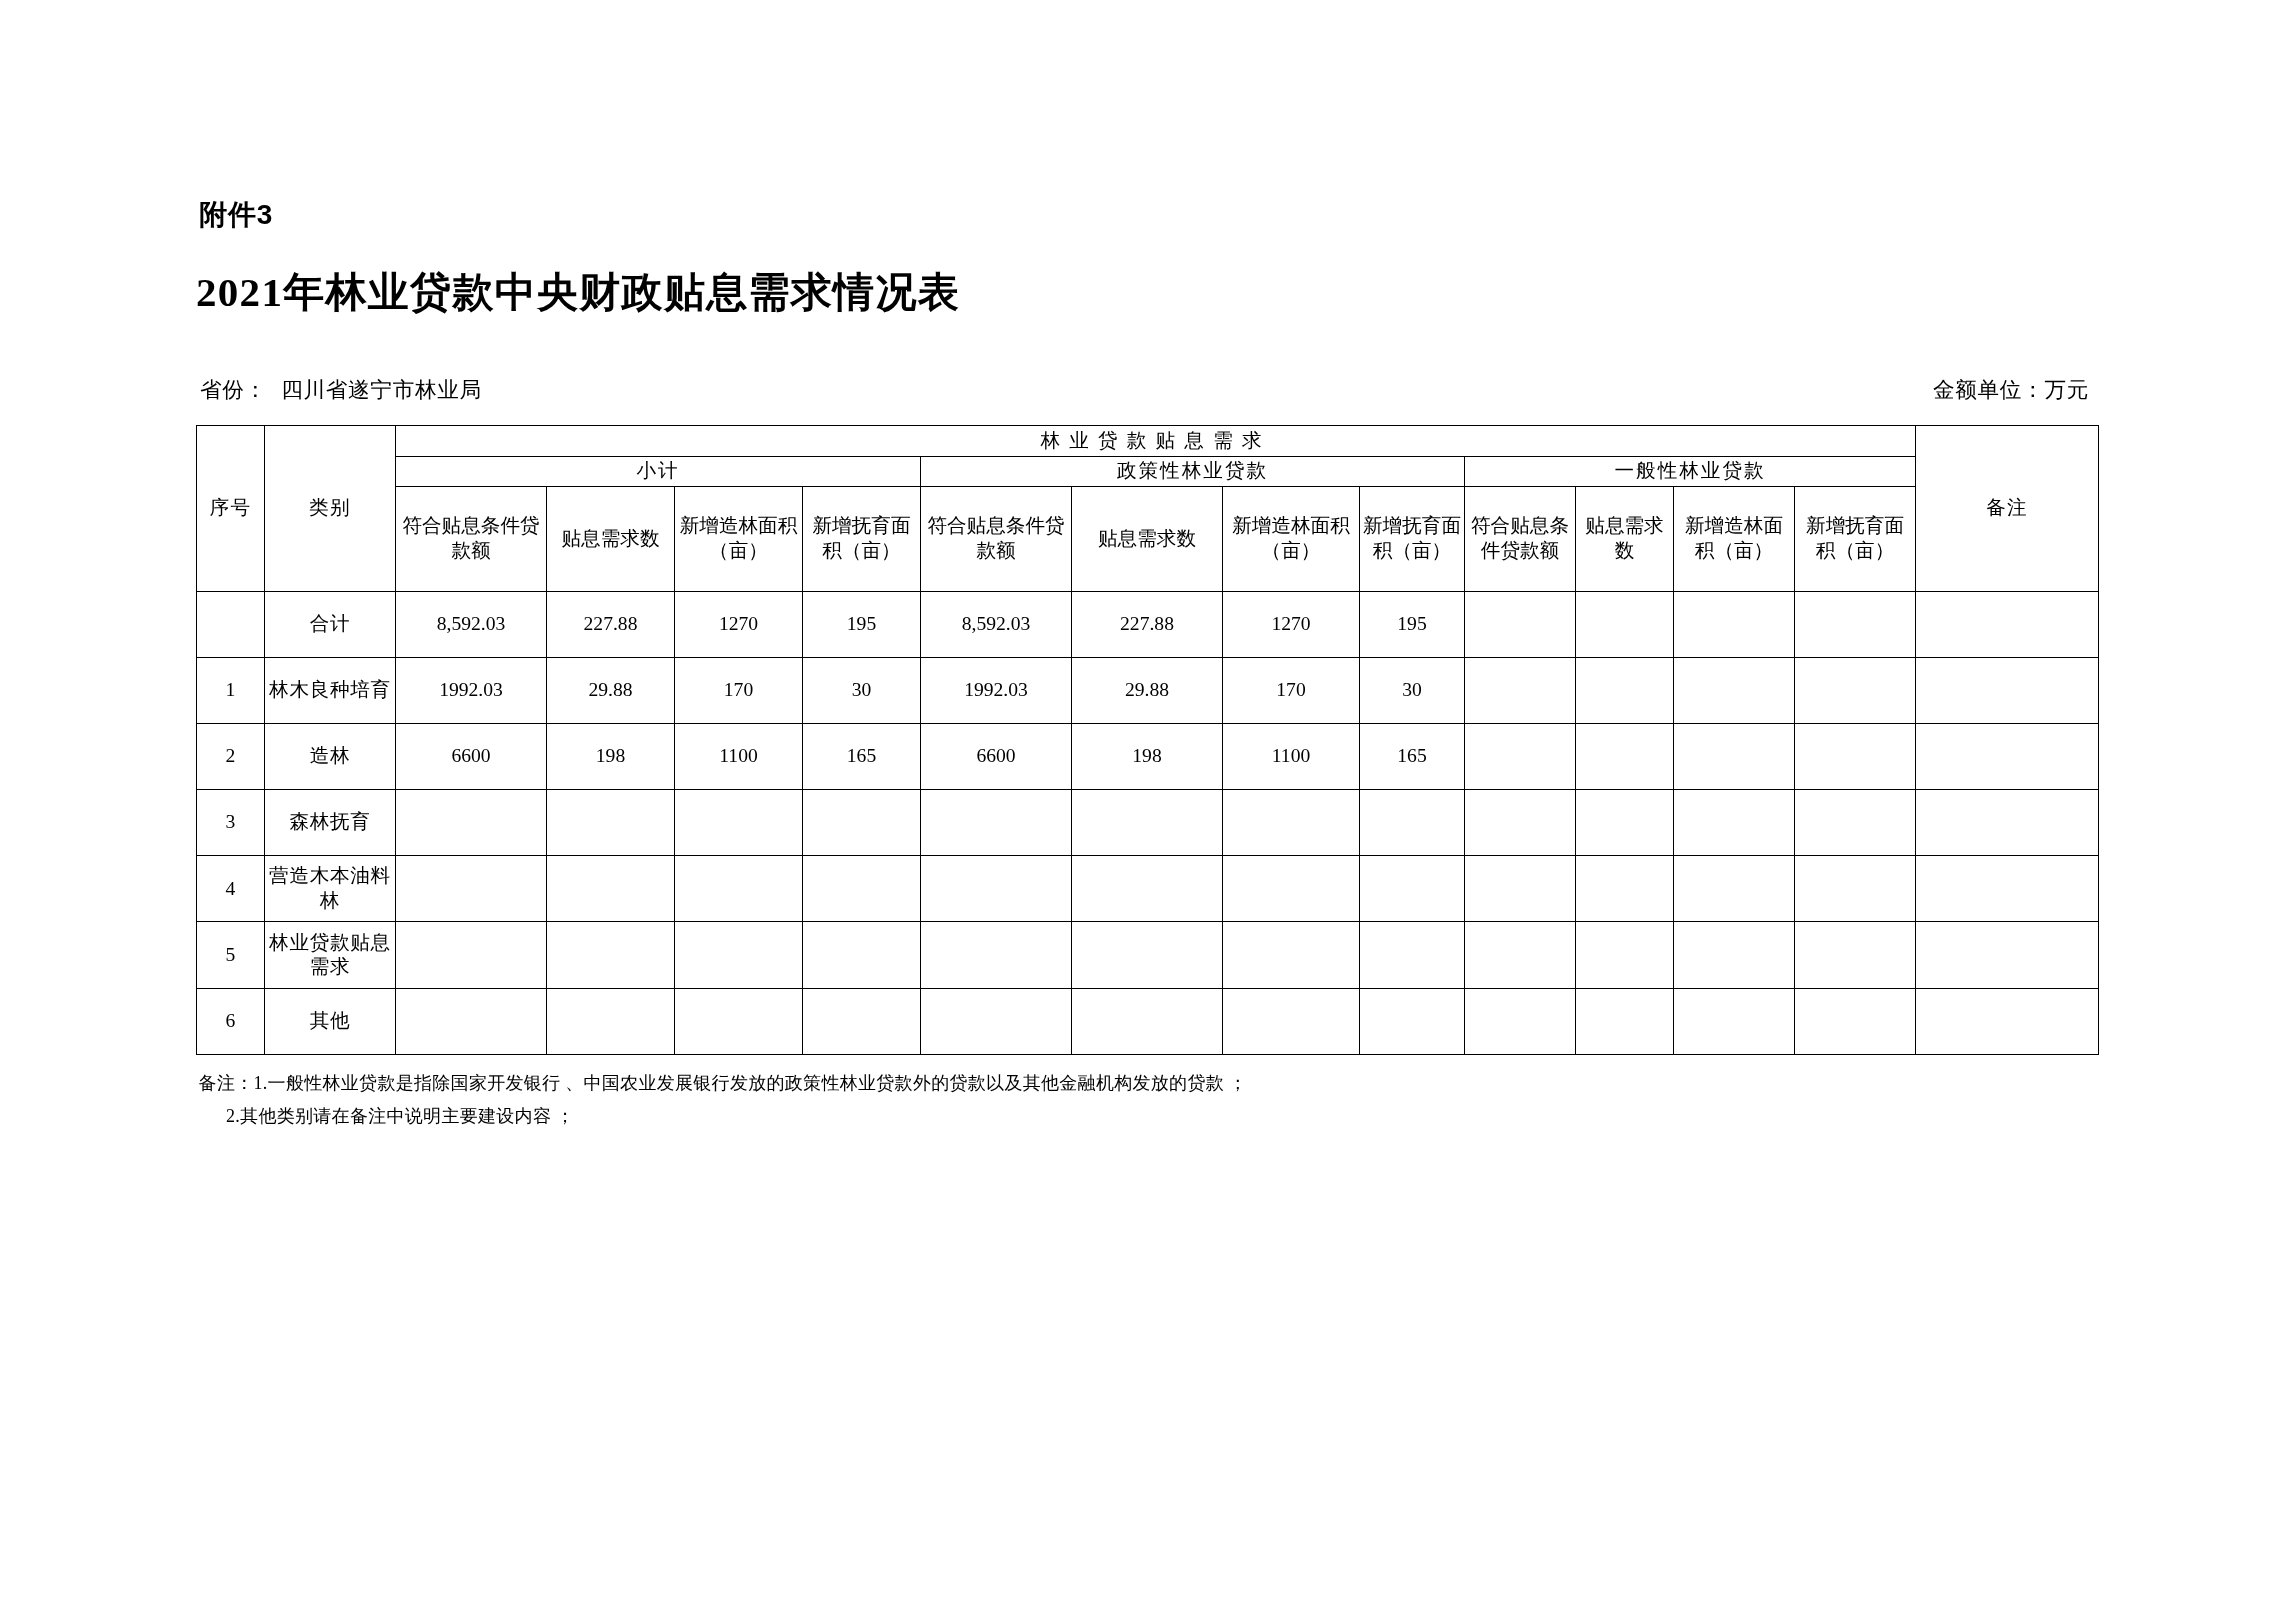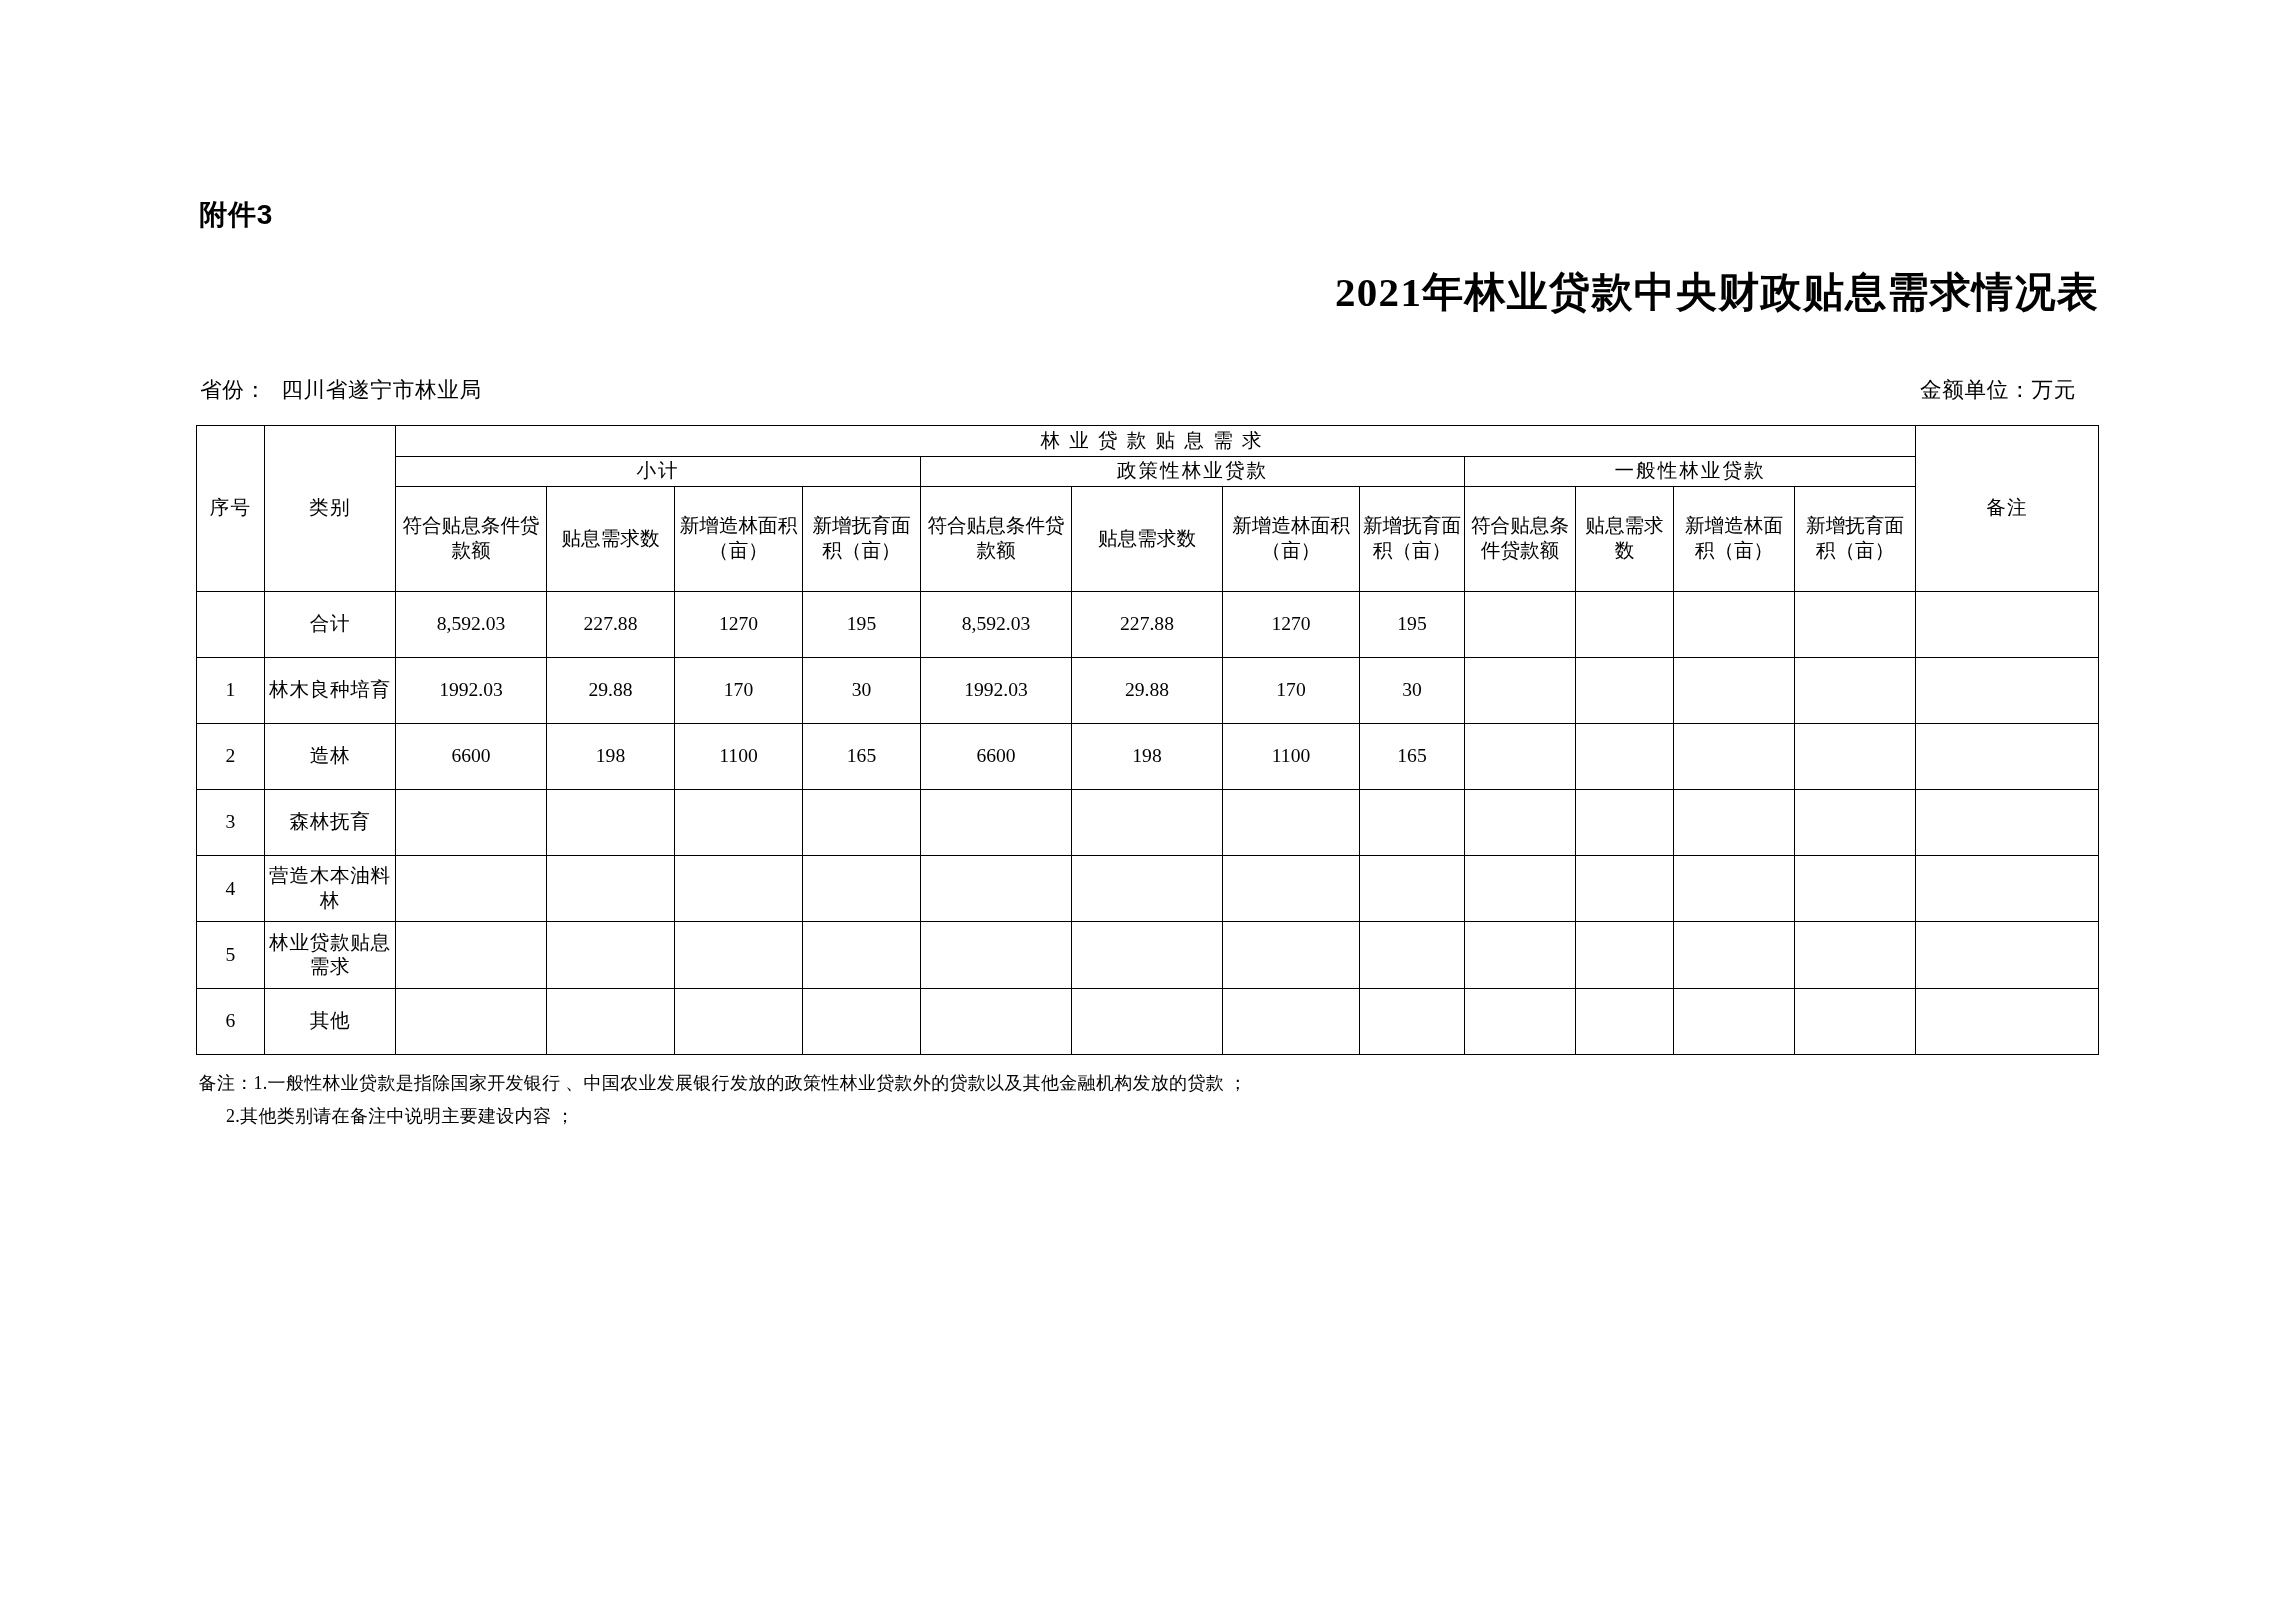--- a/index.html
+++ b/index.html
@@ -22,21 +22,21 @@
     padding: 196px 196px 0 196px;
   }
   .attachment-label {
     font-family: "Liberation Sans", sans-serif;
     font-size: 28px;
     font-weight: bold;
     letter-spacing: 0.7px;
     margin-left: 3.3px;
   }
   .doc-title {
-    text-align: right;
+    text-align: left;
     font-family: "Liberation Serif", serif;
     font-weight: bold;
     font-size: 41px;
     letter-spacing: 1.3px;
     margin-top: 31px;
     margin-bottom: 0;
   }
   .meta-row {
     display: flex;
     justify-content: space-between;
@@ -48,21 +48,21 @@
   }
   .meta-left {
     margin-left: 3.9px;
     letter-spacing: 0.7px;
   }
   .meta-left .meta-sep {
     display: inline-block;
     width: 14.4px;
   }
   .meta-right {
-    margin-right: 23px;
+    margin-right: 10px;
     letter-spacing: 0.7px;
   }
   table.main {
     border-collapse: collapse;
     width: 1901px;
     margin-top: 21px;
     table-layout: fixed;
   }
   table.main td, table.main th {
     border: 1.3px solid #000000;

